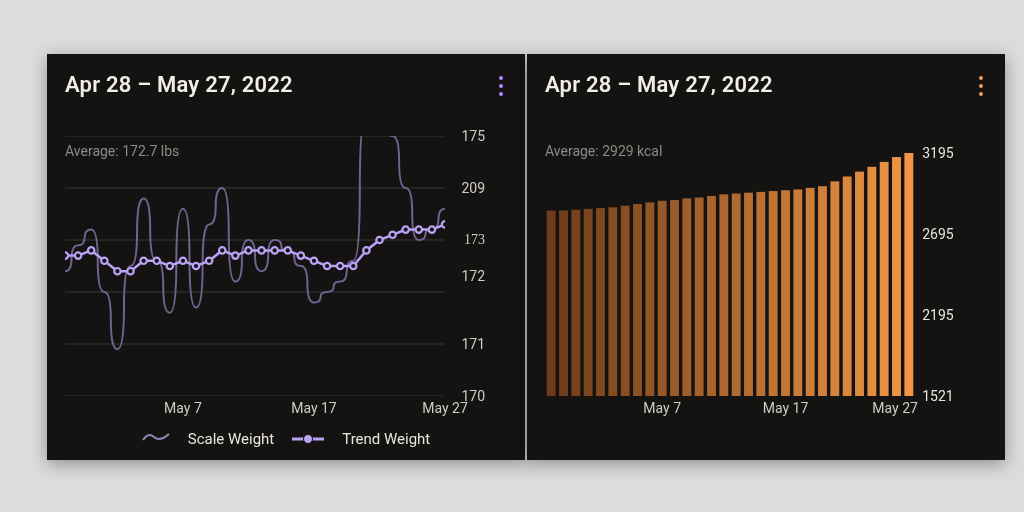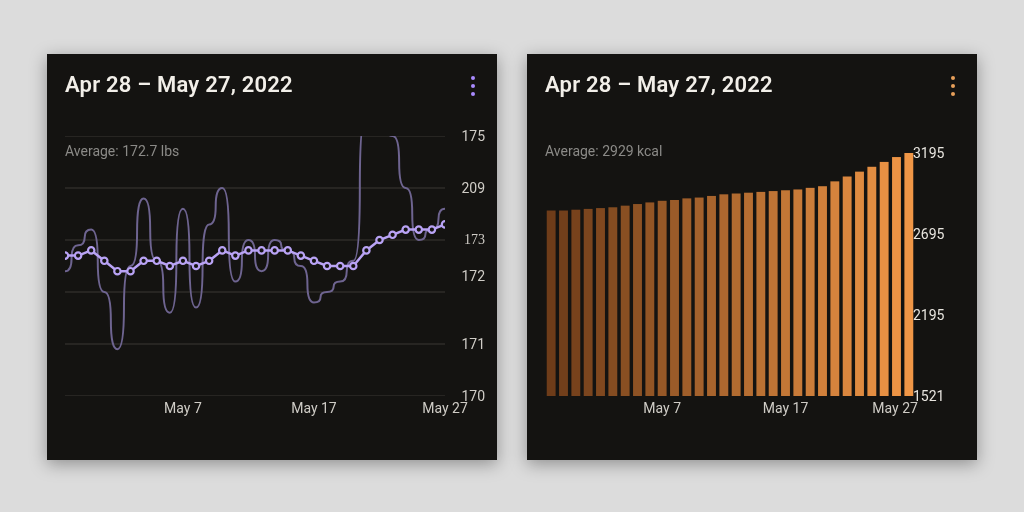--- a/index.html
+++ b/index.html
@@ -13,20 +13,21 @@
   }
   .stage {
     position: relative;
     width: 1024px;
     height: 512px;
   }
   .card {
     position: absolute;
     background: #141311;
     box-shadow: 0 4px 16px rgba(0,0,0,0.35);
+    padding-left: 28px;
   }
   .card.left  { left: 47px;  top: 54px; width: 450px; height: 406px; }
   .card.right { left: 527px; top: 54px; width: 450px; height: 406px; }
 
   .title {
     position: absolute;
     left: 18px;
     top: 18px;
     color: #f2efe9;
     font-size: 22px;
@@ -124,21 +125,21 @@
     width: 370px;
     height: 260px;
   }
   .axisR { position: absolute; top: 82px; left: 394px; width: 50px; height: 260px; }
   .axisR .tick {
     position: absolute;
     right: 8px;
     color: #e8e5df;
     font-size: 14px;
     transform: translateY(-50%);
-    text-align: left;
+    text-align: center;
     width: 50px;
   }
   .xaxisR {
     position: absolute;
     left: 18px;
     top: 346px;
     width: 370px;
     height: 20px;
   }
   .xaxisR .xtick {
@@ -243,20 +244,35 @@
         <div class="tick" style="top: 104px; font-family: Liberation Serif, serif;">173</div>
         <div class="tick" style="top: 52px;">209</div>
         <div class="tick" style="top: 0px;">175</div>
       </div>
     <div class="xaxisL" id="xaxisL">
         <div class="xtick" style="left: 117.931px;">May 7</div>
         <div class="xtick" style="left: 248.966px;">May 17</div>
         <div class="xtick" style="left: 380px;">May 27</div>
       </div>
 
+    <div class="legendL">
+      <span class="swatch-line">
+        <svg width="28" height="14">
+            <path d="M1 10 Q6 2 12 7 Q18 12 27 4" stroke="#8f86b3" stroke-width="2" fill="none"></path>
+          </svg>
+      </span>
+      <span>Scale Weight</span>
+      <span class="swatch-trend">
+        <svg width="32" height="14">
+          <line x1="0" y1="7" x2="32" y2="7" stroke="#b9a3f5" stroke-width="3"></line>
+          <circle cx="16" cy="7" r="4.5" fill="#b9a3f5" stroke="#141311" stroke-width="1"></circle>
+        </svg>
+      </span>
+      <span>Trend Weight</span>
+    </div>
   </div>
 
   <div class="card right">
     <div class="title">Apr 28 – May 27, 2022</div>
     <div class="subtitle">Average: 2929 kcal</div>
     <div class="menu-dots orange">
       <span></span>
         <span></span>
         <span></span>
     </div>

